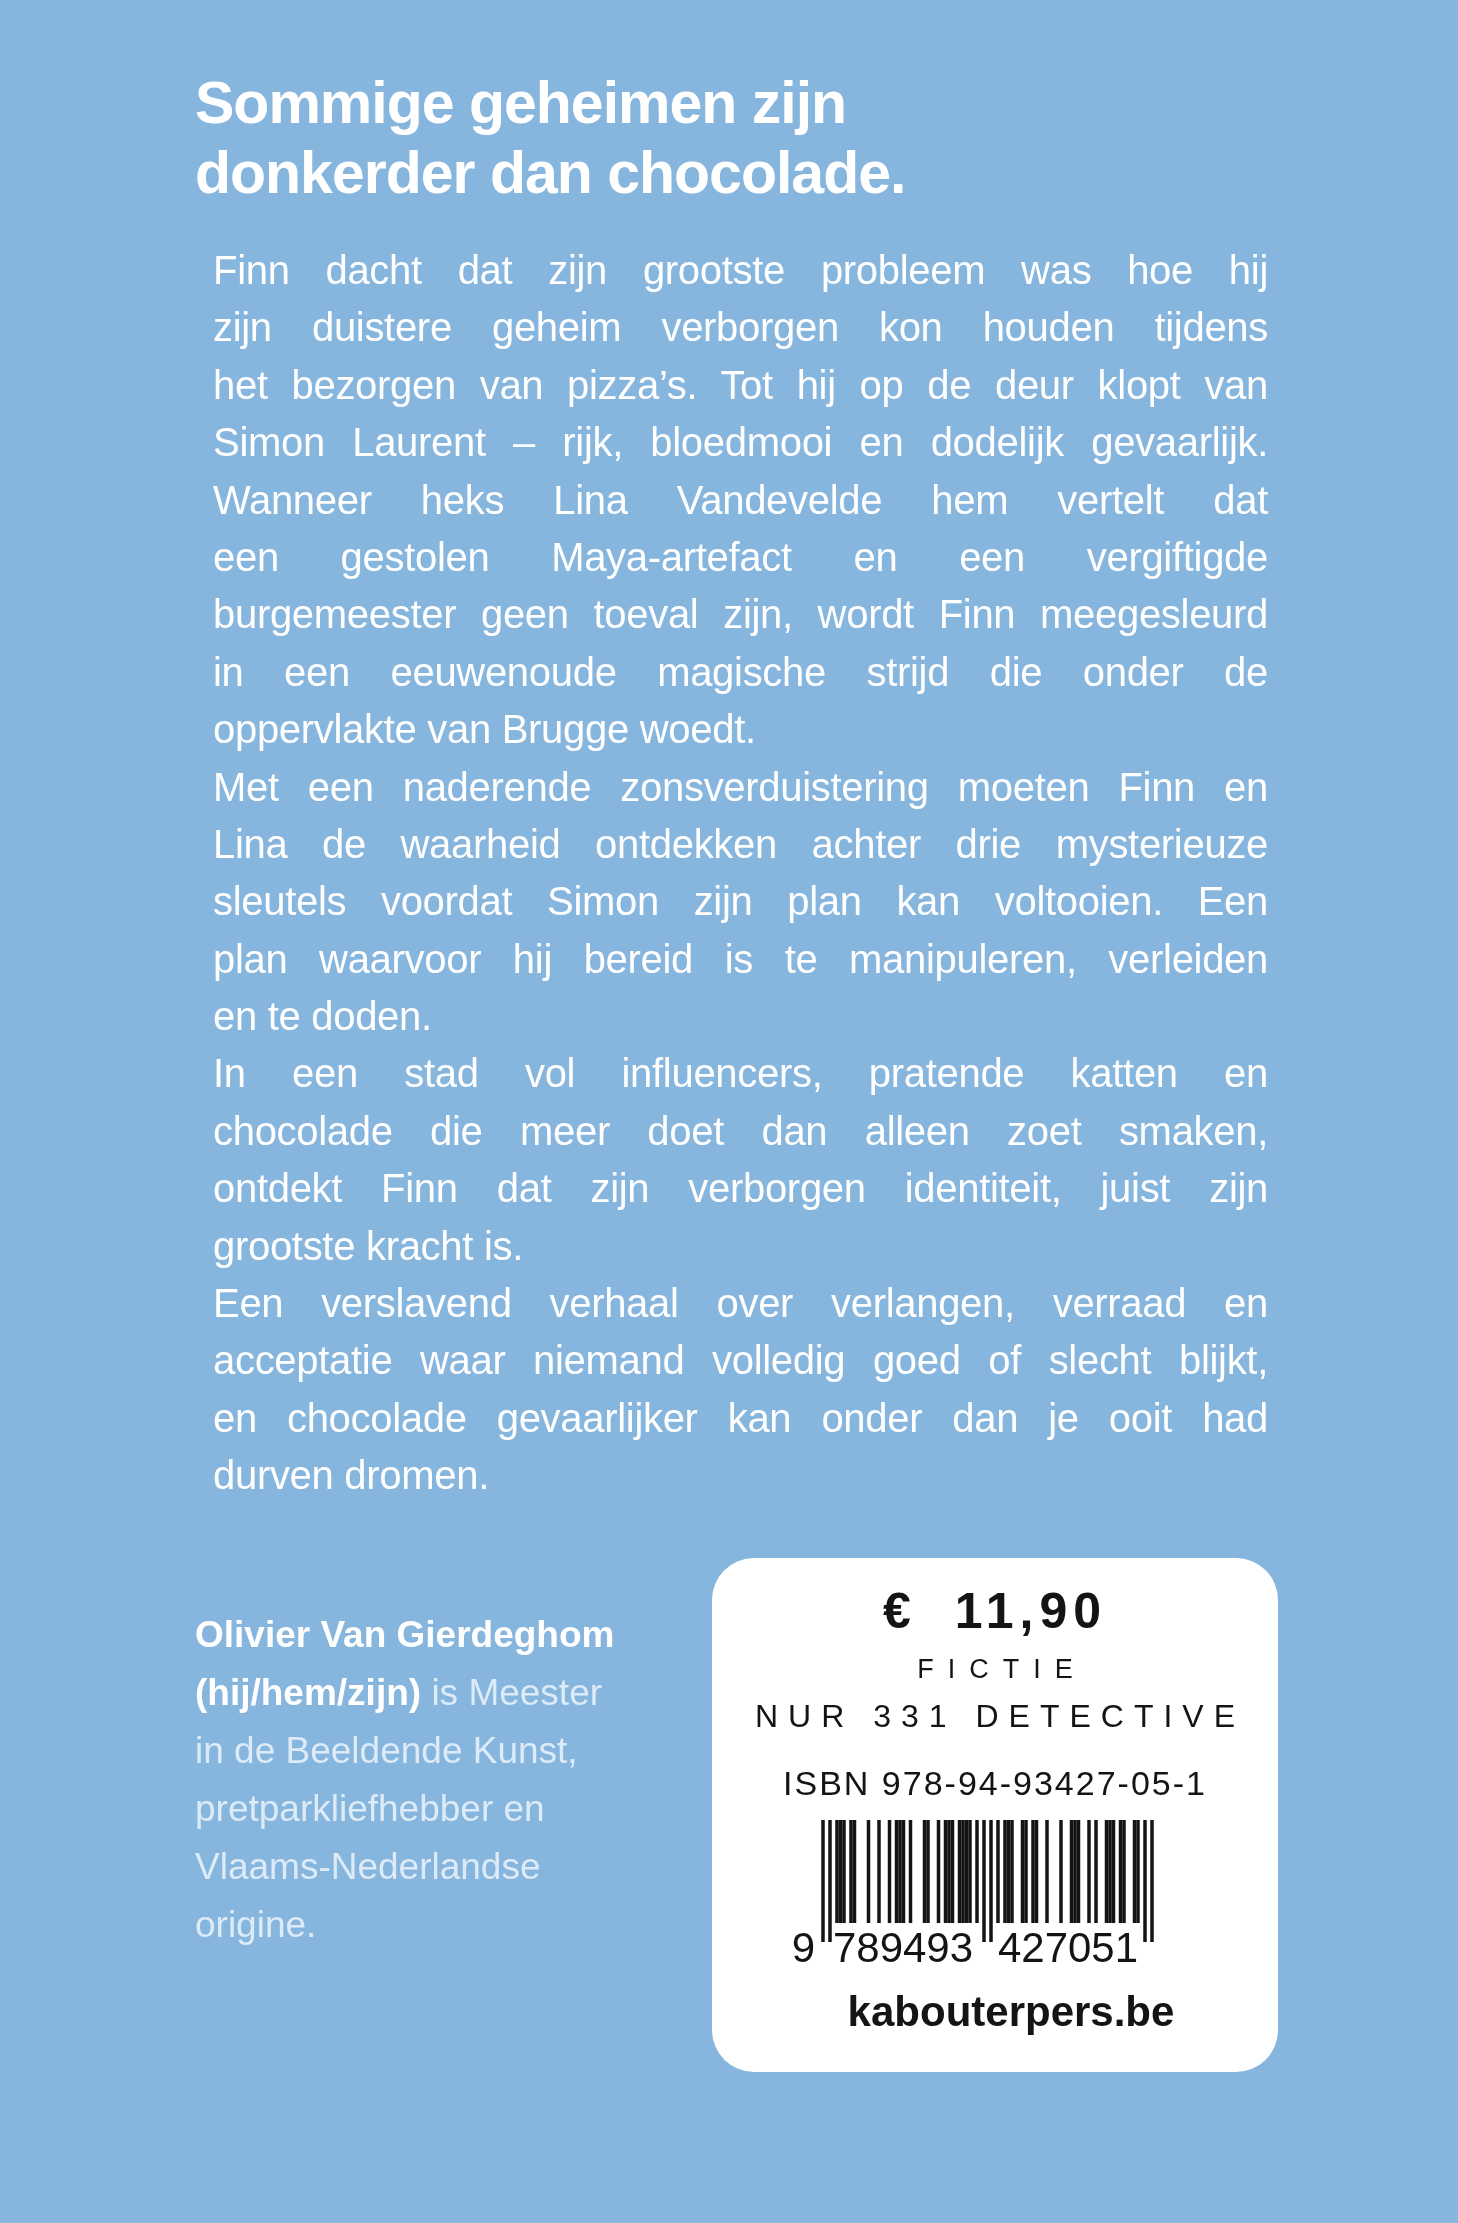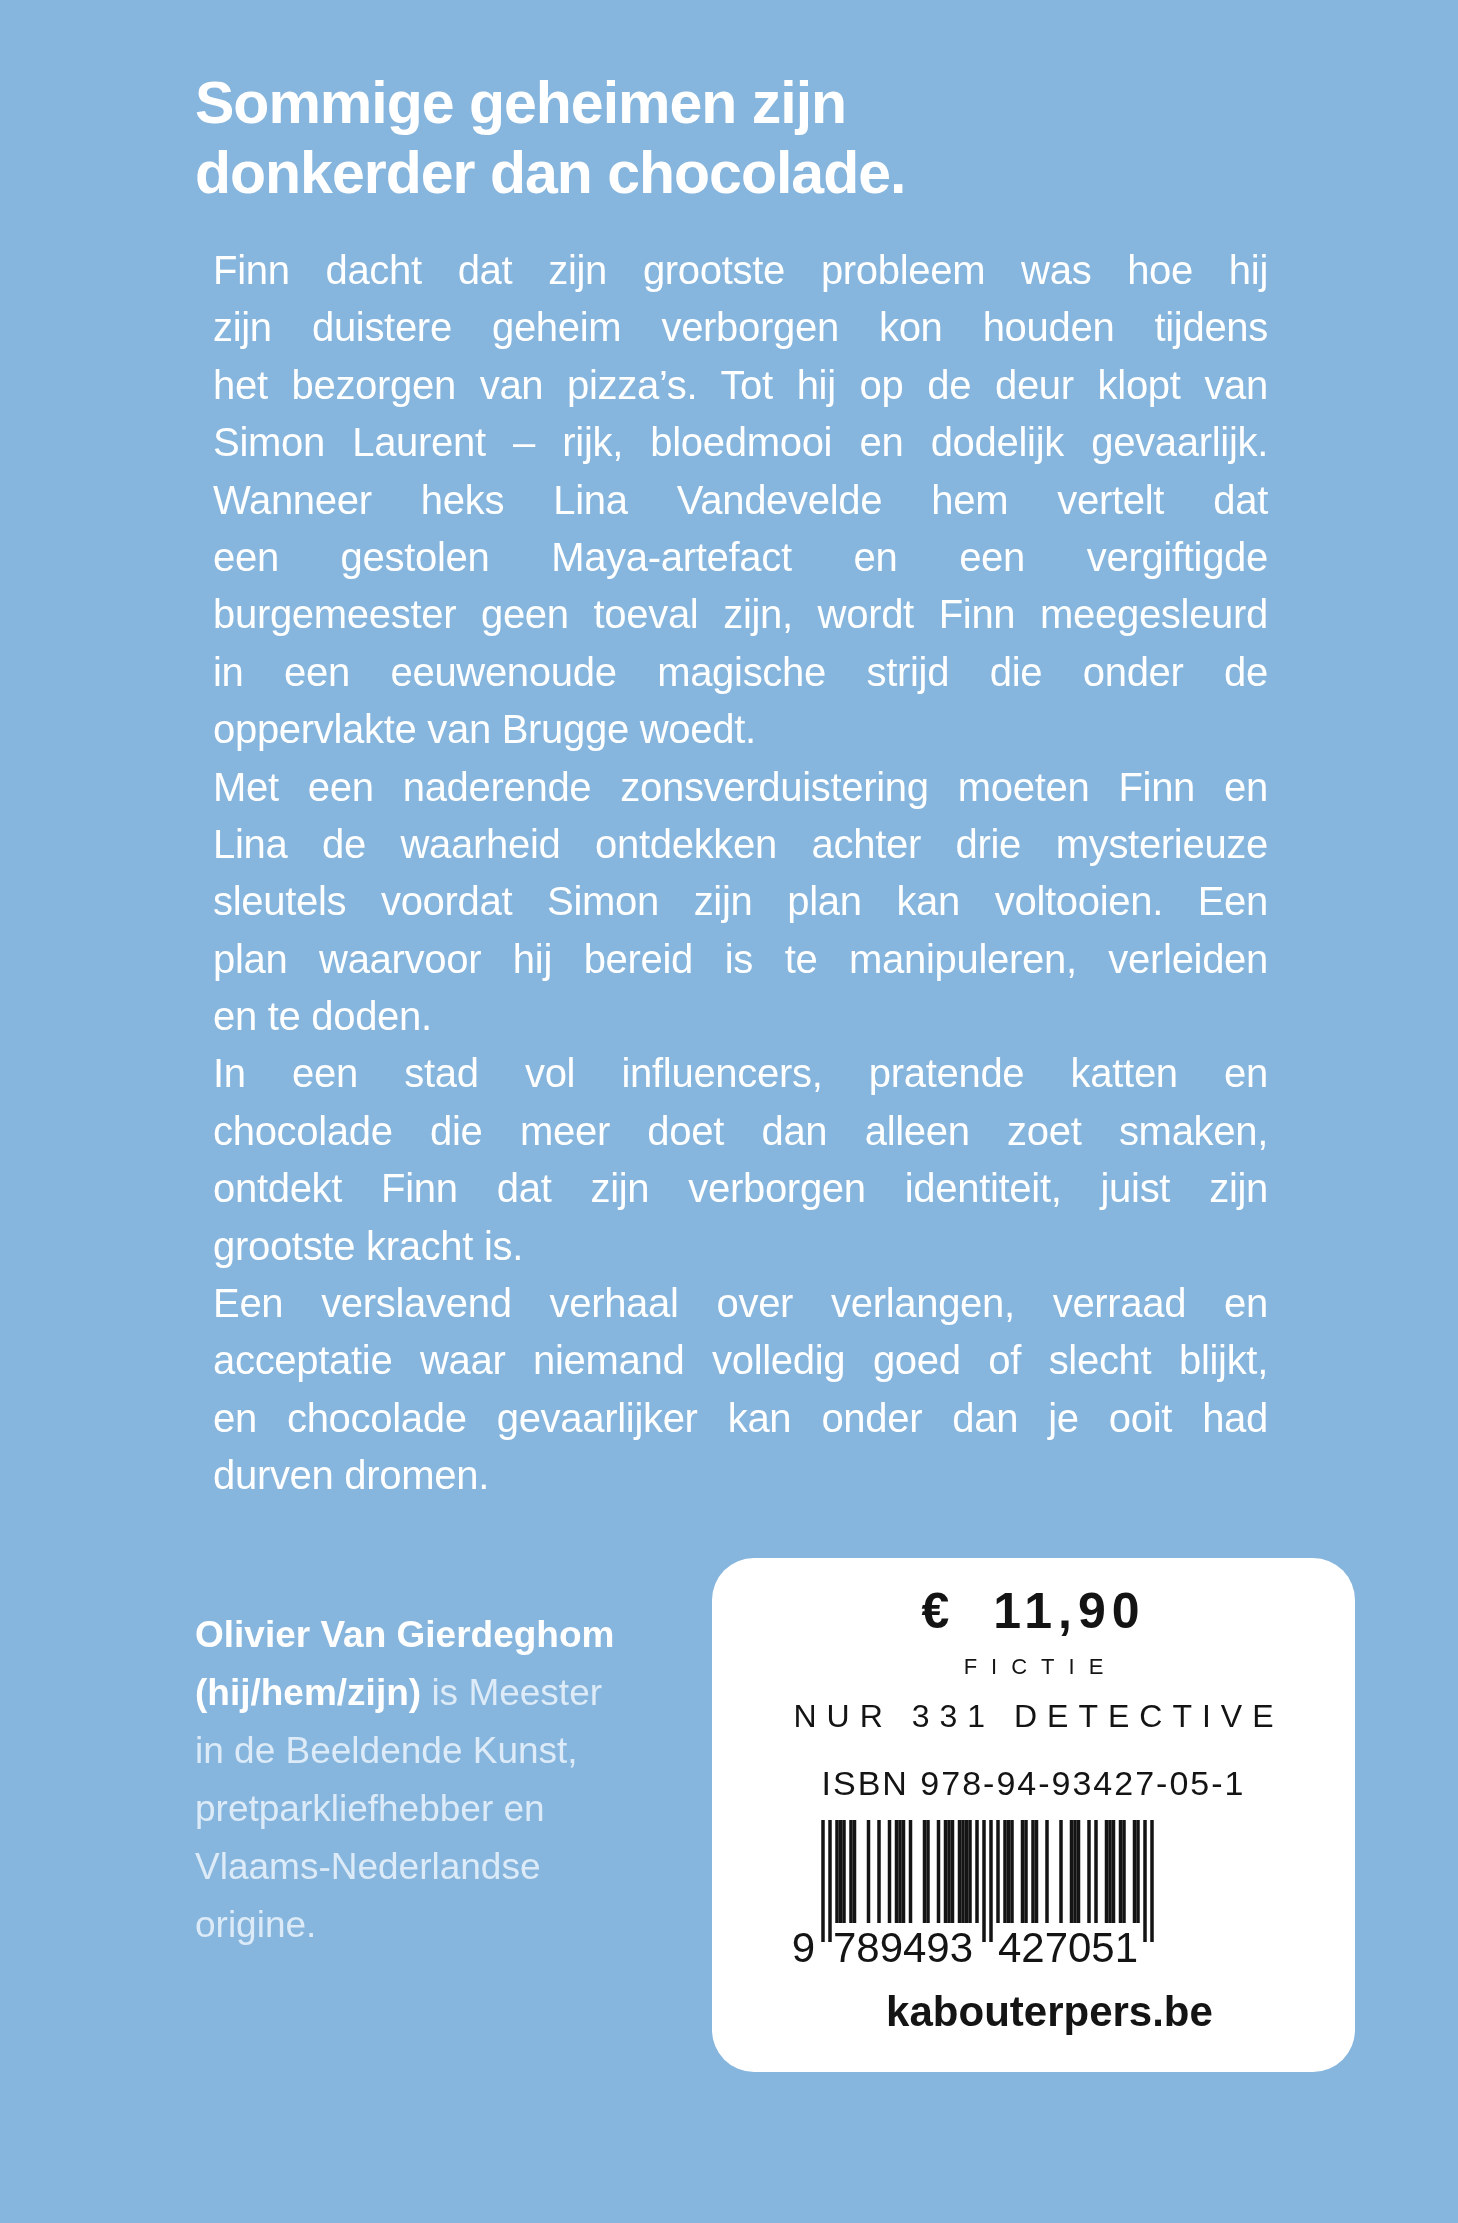--- a/index.html
+++ b/index.html
@@ -49,35 +49,35 @@
     position:absolute;
     left:195px; top:1606px; width:470px;
     font-size:37px;
     color:var(--bio-light,#dcebf7);
   }
   .bio-line{height:58px; line-height:58px; white-space:nowrap;}
   .bio-bold{color:var(--bio-bold,#ffffff); font-weight:700;}
   
   .info-box{
     position:absolute;
-    left:712px; top:1558px; width:643px; height:514px;
+    left:712px; top:1558px; width:566px; height:514px;
     background:var(--box-background,#ffffff);
     border-radius:42px;
     color:var(--box-text,#141414);
   }
   .price{
     position:absolute; top:24px; left:0; width:100%;
     text-align:center;
     font-size:50px; font-weight:700;
     letter-spacing:6px; word-spacing:18px;
   }
   .genre{
     position:absolute; top:96px; left:0; width:100%;
     text-align:center;
-    font-size:22px; font-weight:400; letter-spacing:14px;
+    font-size:27px; font-weight:400; letter-spacing:14px;
     text-indent:14px;
   }
   .nur{
     position:absolute; top:140px; left:0; width:100%;
     text-align:center;
     font-size:32px; font-weight:400; letter-spacing:10px;
     text-indent:10px;
   }
   .isbn{
     position:absolute; top:206px; left:0; width:100%;

